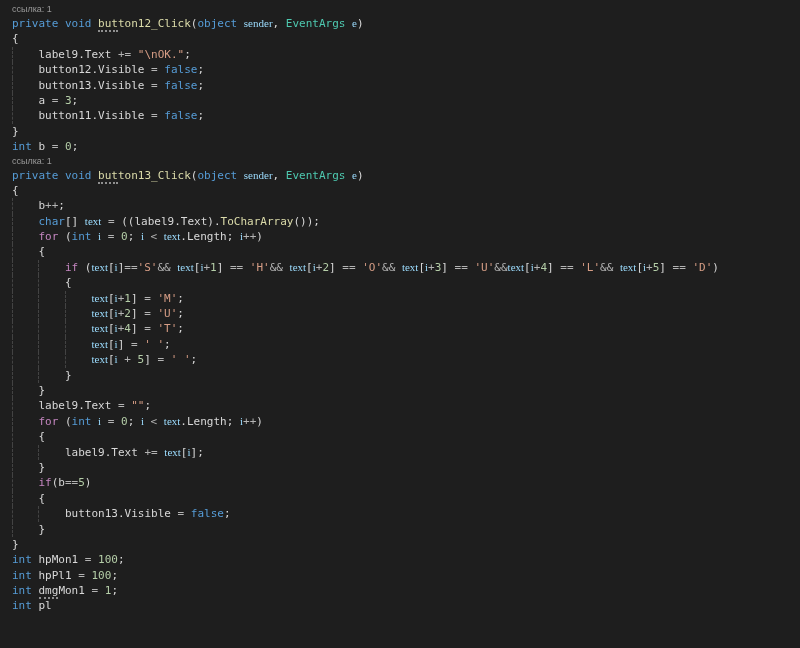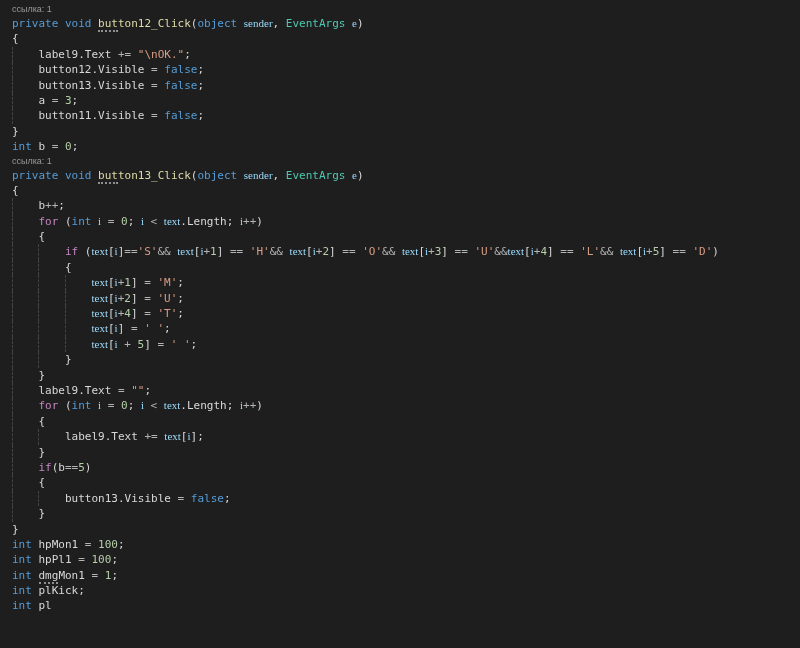--- a/index.html
+++ b/index.html
@@ -48,20 +48,21 @@
     <div class="line code"><span class="g"></span><span class="p">button12.Visible</span><span class="o"> = </span><span class="k">false</span><span class="p">;</span></div>
     <div class="line code"><span class="g"></span><span class="p">button13.Visible</span><span class="o"> = </span><span class="k">false</span><span class="p">;</span></div>
     <div class="line code"><span class="g"></span><span class="p">a</span><span class="o"> = </span><span class="n">3</span><span class="p">;</span></div>
     <div class="line code"><span class="g"></span><span class="p">button11.Visible</span><span class="o"> = </span><span class="k">false</span><span class="p">;</span></div>
     <div class="line code"><span class="p">}</span></div>
     <div class="line code"><span class="k">int</span><span class="p"> b</span><span class="o"> = </span><span class="n">0</span><span class="p">;</span></div>
     <div class="line lens">ссылка: 1</div>
     <div class="line code"><span class="k">private</span><span class="p"> </span><span class="k">void</span><span class="p"> </span><span class="f h">but</span><span class="f">ton13_Click</span><span class="p">(</span><span class="k">object</span><span class="p"> </span><span class="v">sender</span><span class="p">, </span><span class="t">EventArgs</span><span class="p"> </span><span class="v">e</span><span class="p">)</span></div>
     <div class="line code"><span class="p">{</span></div>
     <div class="line code"><span class="g"></span><span class="p">b</span><span class="o">++</span><span class="p">;</span></div>
+    <div class="line code"><span class="g"></span><span class="k">char</span><span class="p">[] </span><span class="v">text</span><span class="o"> = </span><span class="p">((label9.Text).</span><span class="f">ToCharArray</span><span class="p">());</span></div>
     <div class="line code"><span class="g"></span><span class="c">for</span><span class="p"> (</span><span class="k">int</span><span class="p"> </span><span class="v">i</span><span class="o"> = </span><span class="n">0</span><span class="p">; </span><span class="v">i</span><span class="o"> &lt; </span><span class="v">text</span><span class="p">.Length; </span><span class="v">i</span><span class="o">++</span><span class="p">)</span></div>
     <div class="line code"><span class="g"></span><span class="p">{</span></div>
     <div class="line code"><span class="g"></span><span class="g"></span><span class="c">if</span><span class="p"> (</span><span class="v">text</span><span class="p">[</span><span class="v">i</span><span class="p">]</span><span class="o">==</span><span class="s">'S'</span><span class="o">&amp;&amp;</span><span class="p"> </span><span class="v">text</span><span class="p">[</span><span class="v">i</span><span class="o">+</span><span class="n">1</span><span class="p">]</span><span class="o"> == </span><span class="s">'H'</span><span class="o">&amp;&amp;</span><span class="p"> </span><span class="v">text</span><span class="p">[</span><span class="v">i</span><span class="o">+</span><span class="n">2</span><span class="p">]</span><span class="o"> == </span><span class="s">'O'</span><span class="o">&amp;&amp;</span><span class="p"> </span><span class="v">text</span><span class="p">[</span><span class="v">i</span><span class="o">+</span><span class="n">3</span><span class="p">]</span><span class="o"> == </span><span class="s">'U'</span><span class="o">&amp;&amp;</span><span class="v">text</span><span class="p">[</span><span class="v">i</span><span class="o">+</span><span class="n">4</span><span class="p">]</span><span class="o"> == </span><span class="s">'L'</span><span class="o">&amp;&amp;</span><span class="p"> </span><span class="v">text</span><span class="p">[</span><span class="v">i</span><span class="o">+</span><span class="n">5</span><span class="p">]</span><span class="o"> == </span><span class="s">'D'</span><span class="p">)</span></div>
     <div class="line code"><span class="g"></span><span class="g"></span><span class="p">{</span></div>
     <div class="line code"><span class="g"></span><span class="g"></span><span class="g"></span><span class="v">text</span><span class="p">[</span><span class="v">i</span><span class="o">+</span><span class="n">1</span><span class="p">]</span><span class="o"> = </span><span class="s">'M'</span><span class="p">;</span></div>
     <div class="line code"><span class="g"></span><span class="g"></span><span class="g"></span><span class="v">text</span><span class="p">[</span><span class="v">i</span><span class="o">+</span><span class="n">2</span><span class="p">]</span><span class="o"> = </span><span class="s">'U'</span><span class="p">;</span></div>
     <div class="line code"><span class="g"></span><span class="g"></span><span class="g"></span><span class="v">text</span><span class="p">[</span><span class="v">i</span><span class="o">+</span><span class="n">4</span><span class="p">]</span><span class="o"> = </span><span class="s">'T'</span><span class="p">;</span></div>
     <div class="line code"><span class="g"></span><span class="g"></span><span class="g"></span><span class="v">text</span><span class="p">[</span><span class="v">i</span><span class="p">]</span><span class="o"> = </span><span class="s">' '</span><span class="p">;</span></div>
     <div class="line code"><span class="g"></span><span class="g"></span><span class="g"></span><span class="v">text</span><span class="p">[</span><span class="v">i</span><span class="o"> + </span><span class="n">5</span><span class="p">]</span><span class="o"> = </span><span class="s">' '</span><span class="p">;</span></div>
     <div class="line code"><span class="g"></span><span class="g"></span><span class="p">}</span></div>
@@ -72,15 +73,14 @@
     <div class="line code"><span class="g"></span><span class="g"></span><span class="p">label9.Text</span><span class="o"> += </span><span class="v">text</span><span class="p">[</span><span class="v">i</span><span class="p">];</span></div>
     <div class="line code"><span class="g"></span><span class="p">}</span></div>
     <div class="line code"><span class="g"></span><span class="c">if</span><span class="p">(</span><span class="p">b</span><span class="o">==</span><span class="n">5</span><span class="p">)</span></div>
     <div class="line code"><span class="g"></span><span class="p">{</span></div>
     <div class="line code"><span class="g"></span><span class="g"></span><span class="p">button13.Visible</span><span class="o"> = </span><span class="k">false</span><span class="p">;</span></div>
     <div class="line code"><span class="g"></span><span class="p">}</span></div>
     <div class="line code"><span class="p">}</span></div>
     <div class="line code"><span class="k">int</span><span class="p"> hpMon1</span><span class="o"> = </span><span class="n">100</span><span class="p">;</span></div>
     <div class="line code"><span class="k">int</span><span class="p"> hpPl1</span><span class="o"> = </span><span class="n">100</span><span class="p">;</span></div>
     <div class="line code"><span class="k">int</span><span class="p"> </span><span class="p h">dmg</span><span class="p">Mon1</span><span class="o"> = </span><span class="n">1</span><span class="p">;</span></div>
-    <div class="line code"><span class="k">int</span><span class="p"> plKick;</span></div>
     <div class="line code"><span class="k">int</span><span class="p"> pl</span></div>
   </div>
 
 </body></html>

